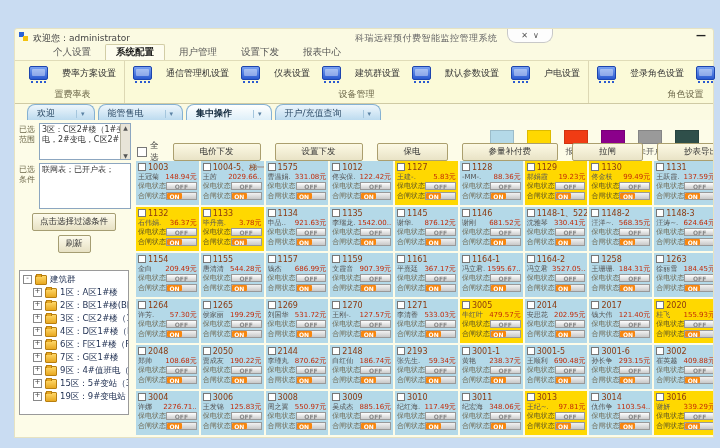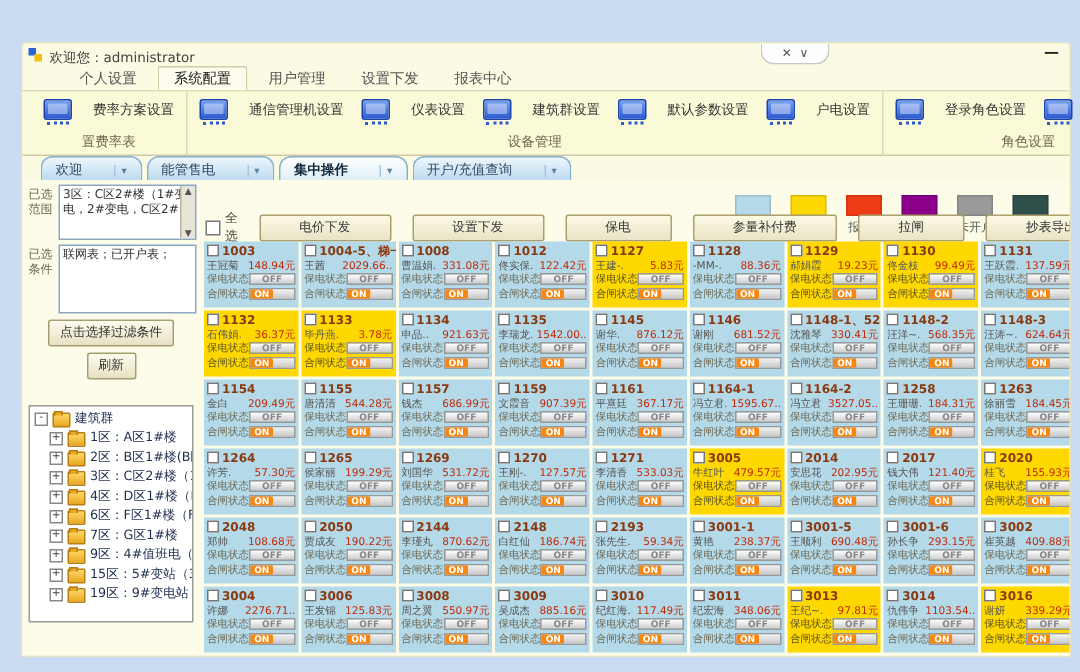--- a/index.html
+++ b/index.html
@@ -11,21 +11,21 @@
   .app-ico i{position:absolute;width:5px;height:5px}
   .app-ico i:nth-child(1){left:0;top:0;background:#2a62d8}
   .app-ico i:nth-child(2){right:0;bottom:0;background:#f4c20d}
   .welcome{position:absolute;left:18px;top:3px;font-size:9px;color:#444}
   .apptitle{position:absolute;left:340px;top:3px;font-size:9px;color:#666;letter-spacing:.5px}
   .ctl-pill{position:absolute;left:492px;top:0;width:44px;height:13px;background:#fdfdfd;border:1px solid #c8c8c8;border-top:none;border-radius:0 0 9px 9px;display:flex;align-items:center;justify-content:center;gap:5px;font-size:8px;color:#555}
   .minbtn{position:absolute;right:7px;top:1px;font-size:10px;font-weight:bold;color:#222;cursor:default}
   
   .menubar{height:15px;display:flex;align-items:flex-end;gap:4px;padding-left:28px;font-size:9.5px;color:#555}
   .menu-item{padding:1px 10px}
-  .menu-item.active{font-weight:normal;color:#1a1a1a;background:#fdfcee;border:1px solid #d2cda6;border-bottom:none;border-radius:2px 2px 0 0}
+  .menu-item.active{font-weight:bold;color:#1a1a1a;background:#fdfcee;border:1px solid #d2cda6;border-bottom:none;border-radius:2px 2px 0 0}
   
   .ribbon{height:42px;border-top:1px solid #e0dcb8;border-bottom:1px solid #cfcaa4;display:flex;padding-left:6px;background:#fbfad8}
   .ribbon-group{display:flex;flex-direction:column;border-right:1px solid #ddd8b4;padding:0 8px}
   .ribbon-items{flex:1;display:flex;align-items:center;gap:12px}
   .ribbon-item{display:flex;align-items:center;gap:14px;font-size:9px;color:#333;white-space:nowrap}
   .mon{width:17px;height:12px;background:linear-gradient(#79a2f2,#2b5ad0);border:1px solid #1c44ae;border-radius:2px;position:relative;flex:0 0 auto}
   .mon::before{content:"";position:absolute;left:2px;top:2px;right:2px;bottom:3px;background:#ffffff66;border-radius:1px}
   .mon::after{content:"";position:absolute;left:1px;right:1px;bottom:-4px;border-bottom:2px dotted #2b5ad0}
   .ribbon-group-label{text-align:center;font-size:9px;color:#6b6648;padding:3px 0 2px}
   
@@ -59,21 +59,21 @@
   .lg span{font-size:8px;color:#555}
   .toolbar{position:absolute;left:4px;top:20px;display:flex;align-items:center;gap:14px}
   .cbx{width:8px;height:8px;background:#fff;border:1px solid #777;display:inline-block;flex:0 0 auto}
   .selall{display:flex;align-items:center;gap:3px;font-size:8.5px;color:#444}
   .tbtn{background:linear-gradient(#fcf9e4,#e9e3c6);border:1px solid #ab9f6e;border-radius:2px;font-size:8.5px;color:#333;padding:2px 26px;white-space:nowrap;cursor:default}
   .grid{position:absolute;left:3px;top:41px;width:581px;display:grid;grid-template-columns:repeat(9,1fr);grid-auto-rows:44px;gap:2px}
   .card{background:#b4d9e8;padding:1px 2px;box-sizing:border-box;overflow:hidden;font-size:7px;position:relative}
   .card.warn{background:#ffd800}
   .chead{display:flex;align-items:center;gap:2px;height:10px}
   .chead .cbx{width:6px;height:6px}
-  .cno{font-weight:bold;font-size:8px;color:#8a3a10;white-space:nowrap}
+  .cno{font-weight:normal;font-size:8px;color:#8a3a10;white-space:nowrap}
   .cline2{display:flex;justify-content:space-between;height:9px;align-items:center}
   .cname{color:#555;white-space:nowrap;overflow:hidden;max-width:30px}
   .cbal{color:#c22a08;white-space:nowrap}
   .srow{display:flex;justify-content:space-between;align-items:center;height:10px}
   .slbl{color:#6f6a55;white-space:nowrap}
   .card.warn .slbl{color:#5e5420}
   .toggle{display:flex;width:32px;height:8px;border:1px solid #999;background:linear-gradient(#fff,#ccc);box-sizing:border-box}
   .toggle .offtxt{flex:1;text-align:center;font-size:6px;color:#888;line-height:7px;font-weight:bold}
   .toggle .onbadge{width:15px;background:#f8860e;color:#fff;font-size:6px;font-weight:bold;text-align:center;line-height:7px;border-radius:1px}
   .toggle .rest{flex:1;background:linear-gradient(#f2f2f2,#c8c8c8)}
@@ -82,20 +82,21 @@
 <body>
 
 <div class="window">
 
   <div class="titlebar">
     <span class="app-ico">
         <i></i>
         <i></i>
       </span>
     <span class="welcome">欢迎您：administrator</span>
+    <span class="apptitle">科瑞远程预付费智能监控管理系统</span>
     <span class="ctl-pill">
       <span>✕</span>
       <span>∨</span>
     </span>
     <span class="minbtn">—</span>
   </div>
 
   <div class="menubar" id="menubar">
       <span class="menu-item">个人设置</span>
       <span class="menu-item active">系统配置</span>
@@ -330,21 +331,21 @@
               <span class="slbl">合闸状态</span>
               <span class="toggle">
                 <span class="onbadge">ON</span>
                 <span class="rest"></span>
               </span>
             </div>
           </div>
           <div class="card">
             <div class="chead">
               <span class="cbx"></span>
-              <span class="cno">1008</span>
+              <span class="cno">1575</span>
             </div>
             <div class="cline2">
               <span class="cname">曹温娟.</span>
               <span class="cbal">331.08元</span>
             </div>
             <div class="srow">
               <span class="slbl">保电状态</span>
               <span class="toggle">
                 <span class="offtxt">OFF</span>
               </span>

